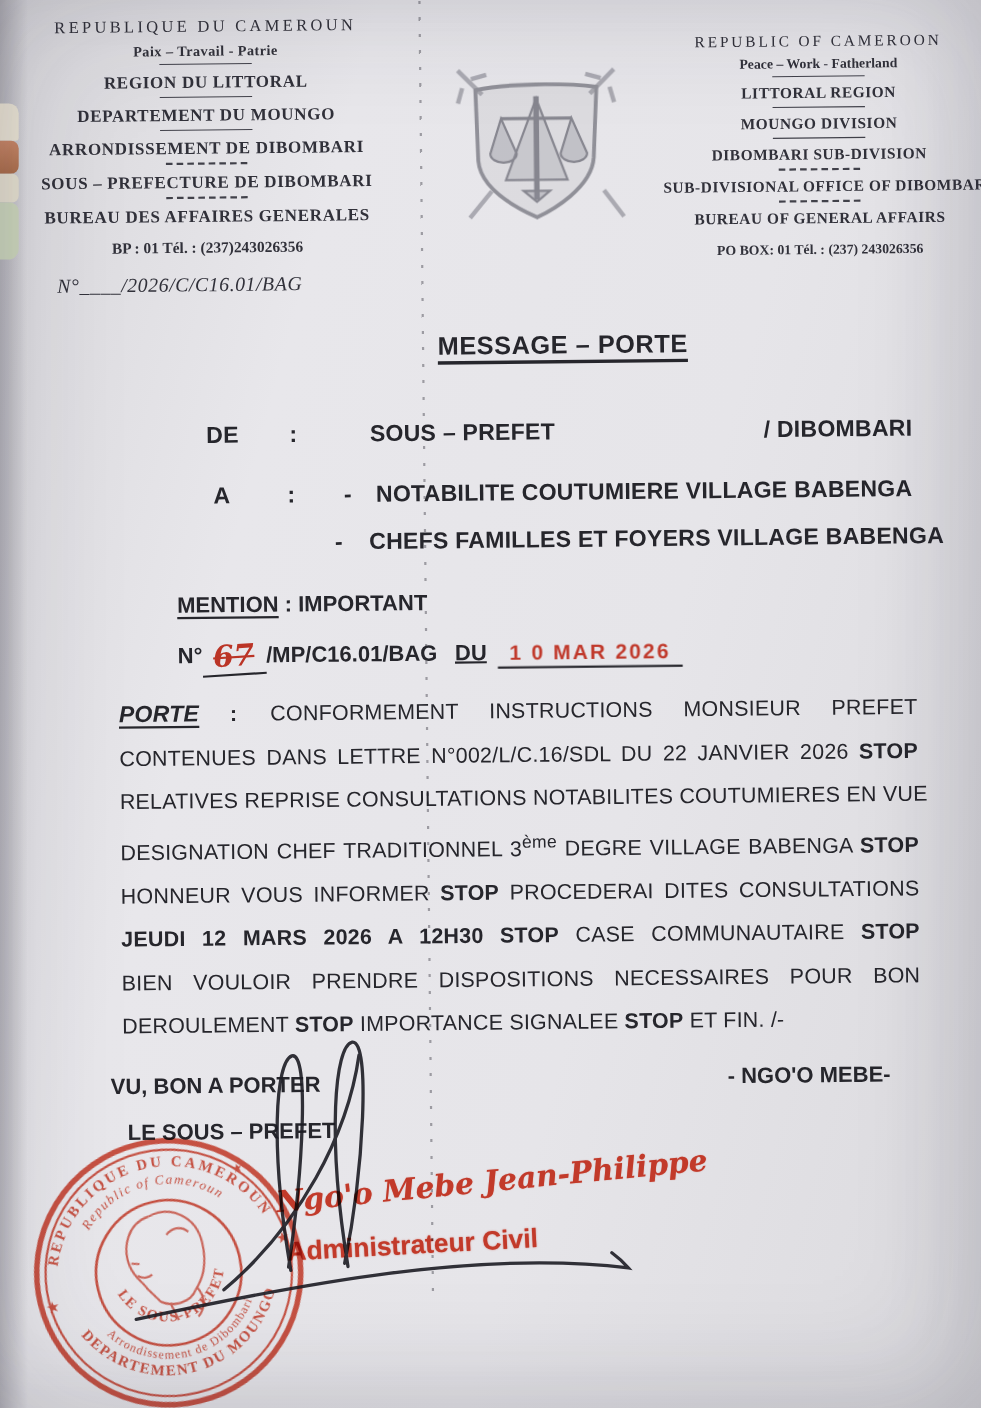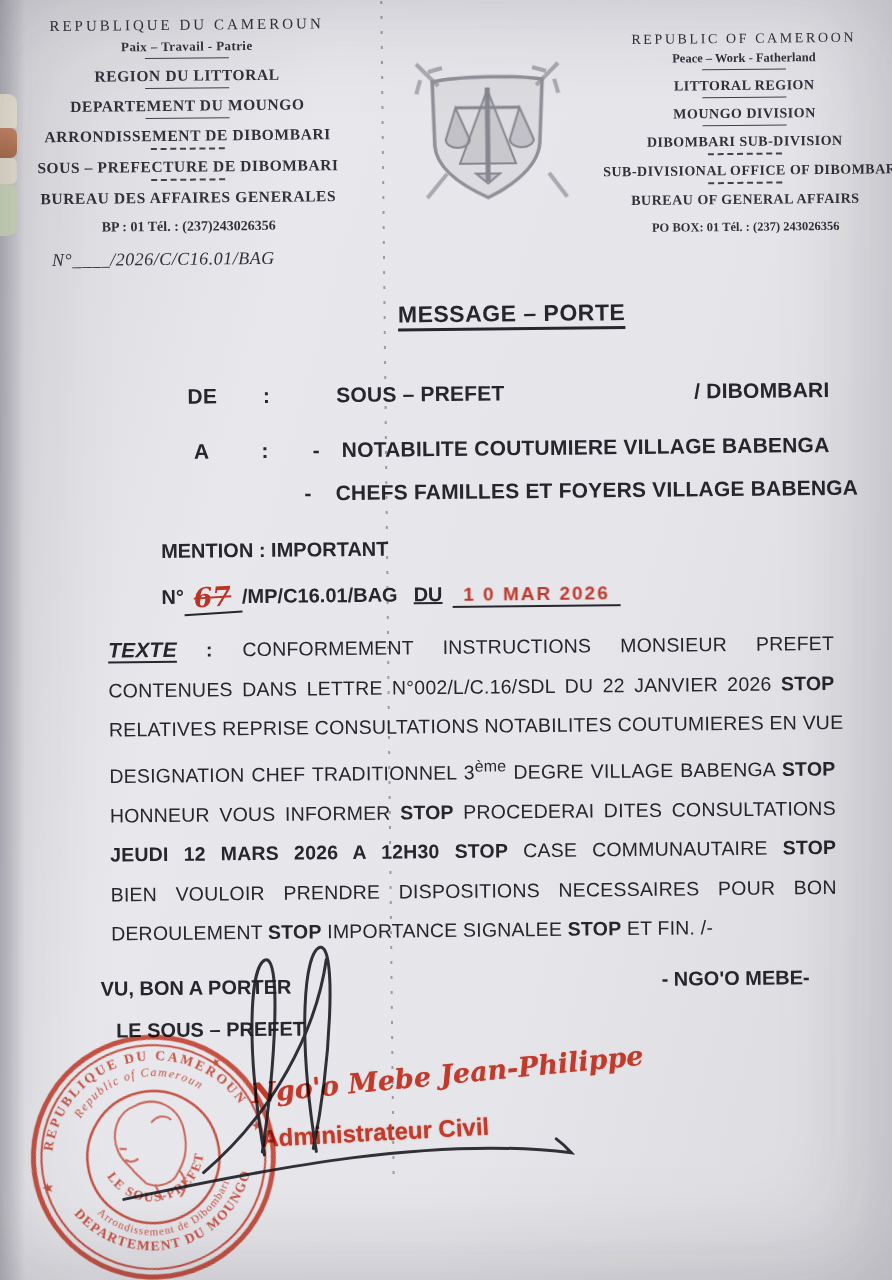--- a/index.html
+++ b/index.html
@@ -56,21 +56,21 @@
   #row-de .place{margin-left:auto;}
   #row-a{left:196px;top:437px;width:640px;}
   #row-a .colon{margin-left:52px;}
   #row-a .dash{margin-left:44px;}
   #row-a .item{margin-left:22px;}
   #row-a2{left:306px;top:480px;}
   #row-a2 .item{margin-left:24px;}
 
   
   #mention{position:absolute;left:162px;top:537px;font-size:20px;font-weight:800;}
-  #mention .u{text-decoration-thickness:2px;text-underline-offset:4px;}
+  #mention .u{text-decoration:underline;text-decoration-thickness:2px;text-underline-offset:4px;}
   #refline{position:absolute;left:162px;top:576px;font-size:20px;font-weight:800;display:flex;align-items:baseline;}
   .blank{display:inline-block;border-bottom:2.2px solid #26262c;text-align:center;}
   #ref-num{width:58px;color:#bb3426;font-family:"DejaVu Serif",serif;font-style:italic;
         font-size:27px;font-weight:bold;text-decoration:line-through;transform:translateY(3px) rotate(-3deg);}
   #ref-du{margin-left:16px;text-decoration:underline;}
   #ref-date{width:168px;margin-left:10px;color:#c0392b;font-size:19px;font-weight:bold;letter-spacing:2px;
         filter:blur(.2px);white-space:nowrap;}
 
   
   #body-lines{position:absolute;left:108px;top:627px;width:726px;font-size:19.5px;line-height:39.5px;
@@ -202,21 +202,21 @@
 
     <div id="refline">
       <span>N°</span>
       <span id="ref-num" class="blank">67</span>
       <span>/MP/C16.01/BAG</span>
       <span id="ref-du">DU</span>
       <span id="ref-date" class="blank">1 0 MAR 2026</span>
     </div>
 
     <div id="body-lines">
-        <div class="bline"><span class="tx-label">TEXTE</span><span class="tx-colon"> :</span><span>CONFORMEMENT INSTRUCTIONS MONSIEUR PREFET</span></div>
+        <div class="bline"><span class="tx-label">PORTE</span><span class="tx-colon"> :</span><span>CONFORMEMENT INSTRUCTIONS MONSIEUR PREFET</span></div>
         <div class="bline"><span>CONTENUES DANS LETTRE N°002/L/C.16/SDL DU 22 JANVIER 2026 </span><span class="b">STOP</span></div>
         <div class="bline"><span>RELATIVES REPRISE CONSULTATIONS NOTABILITES COUTUMIERES EN VUE</span></div>
         <div class="bline"><span>DESIGNATION CHEF TRADITIONNEL 3</span><sup>ème</sup><span> DEGRE VILLAGE BABENGA </span><span class="b">STOP</span></div>
         <div class="bline"><span>HONNEUR VOUS INFORMER </span><span class="b">STOP</span><span> PROCEDERAI DITES CONSULTATIONS</span></div>
         <div class="bline"><span class="b">JEUDI 12 MARS 2026 A 12H30 </span><span class="b">STOP</span><span> CASE COMMUNAUTAIRE </span><span class="b">STOP</span></div>
         <div class="bline"><span>BIEN VOULOIR PRENDRE DISPOSITIONS NECESSAIRES POUR BON</span></div>
         <div class="bline bl-last"><span>DEROULEMENT </span><span class="b">STOP</span><span> IMPORTANCE SIGNALEE </span><span class="b">STOP</span><span> ET FIN. /-</span></div>
       </div>
 
     <div id="vu">VU, BON A PORTER</div>

